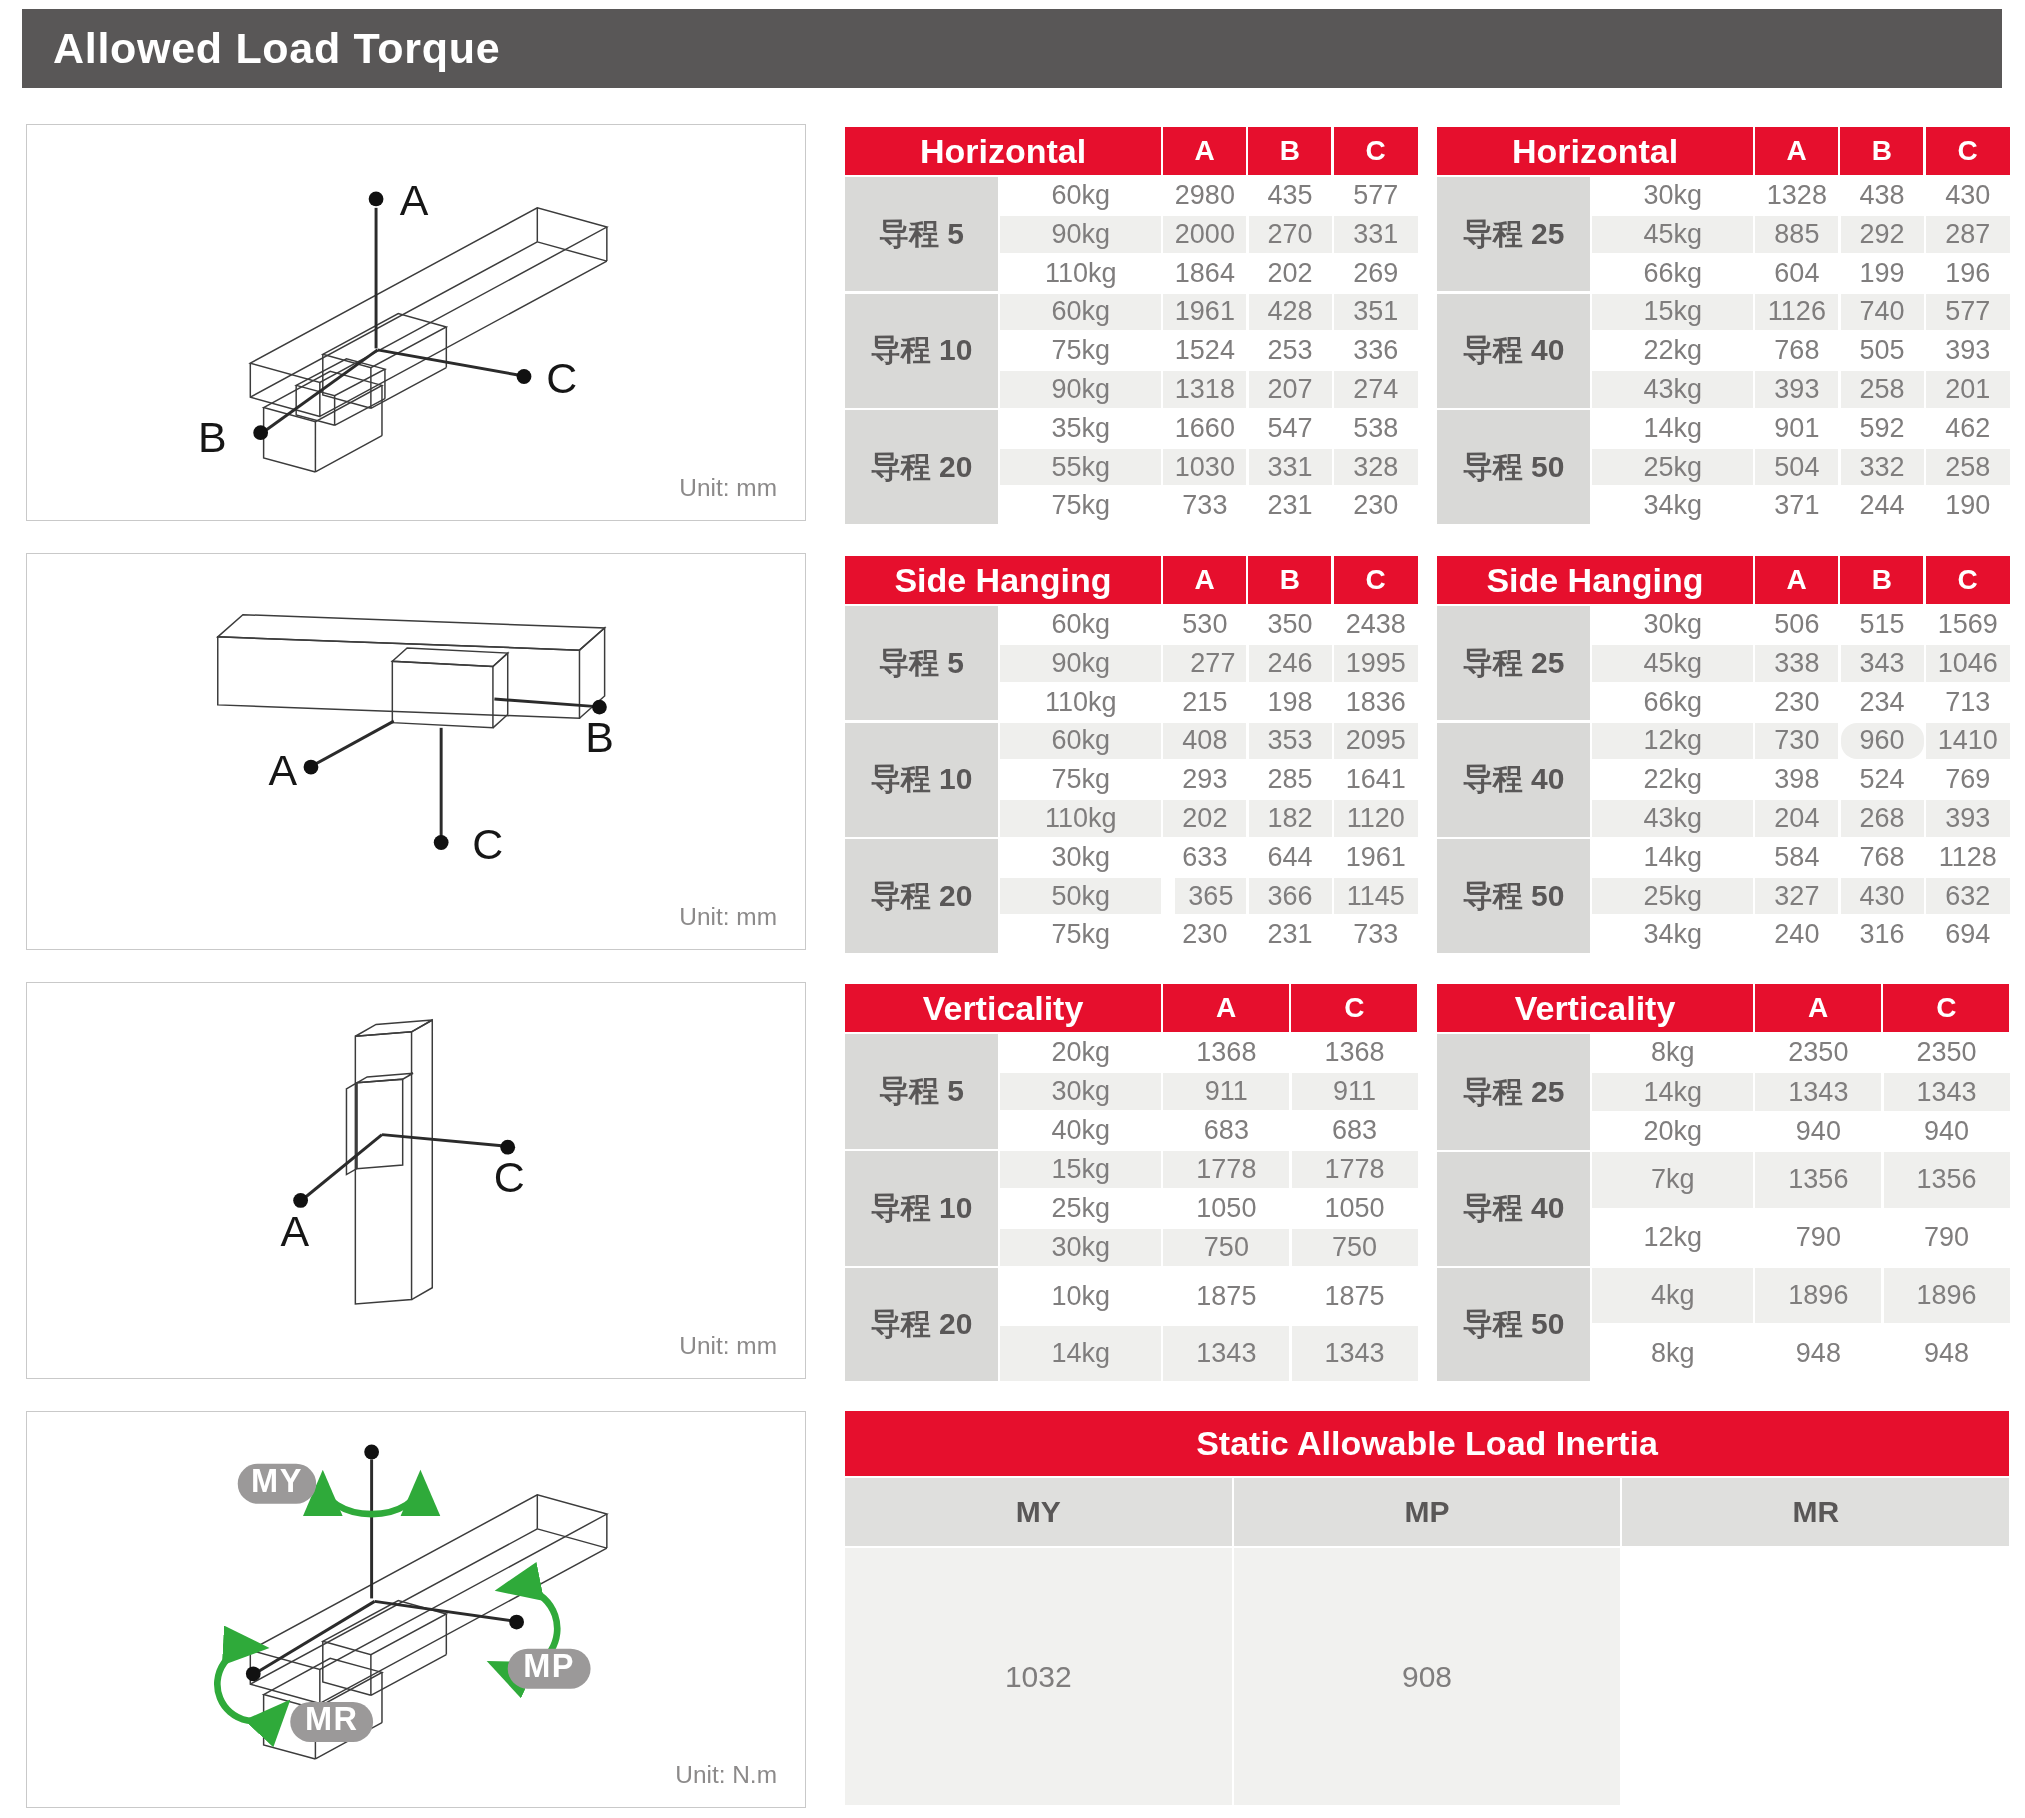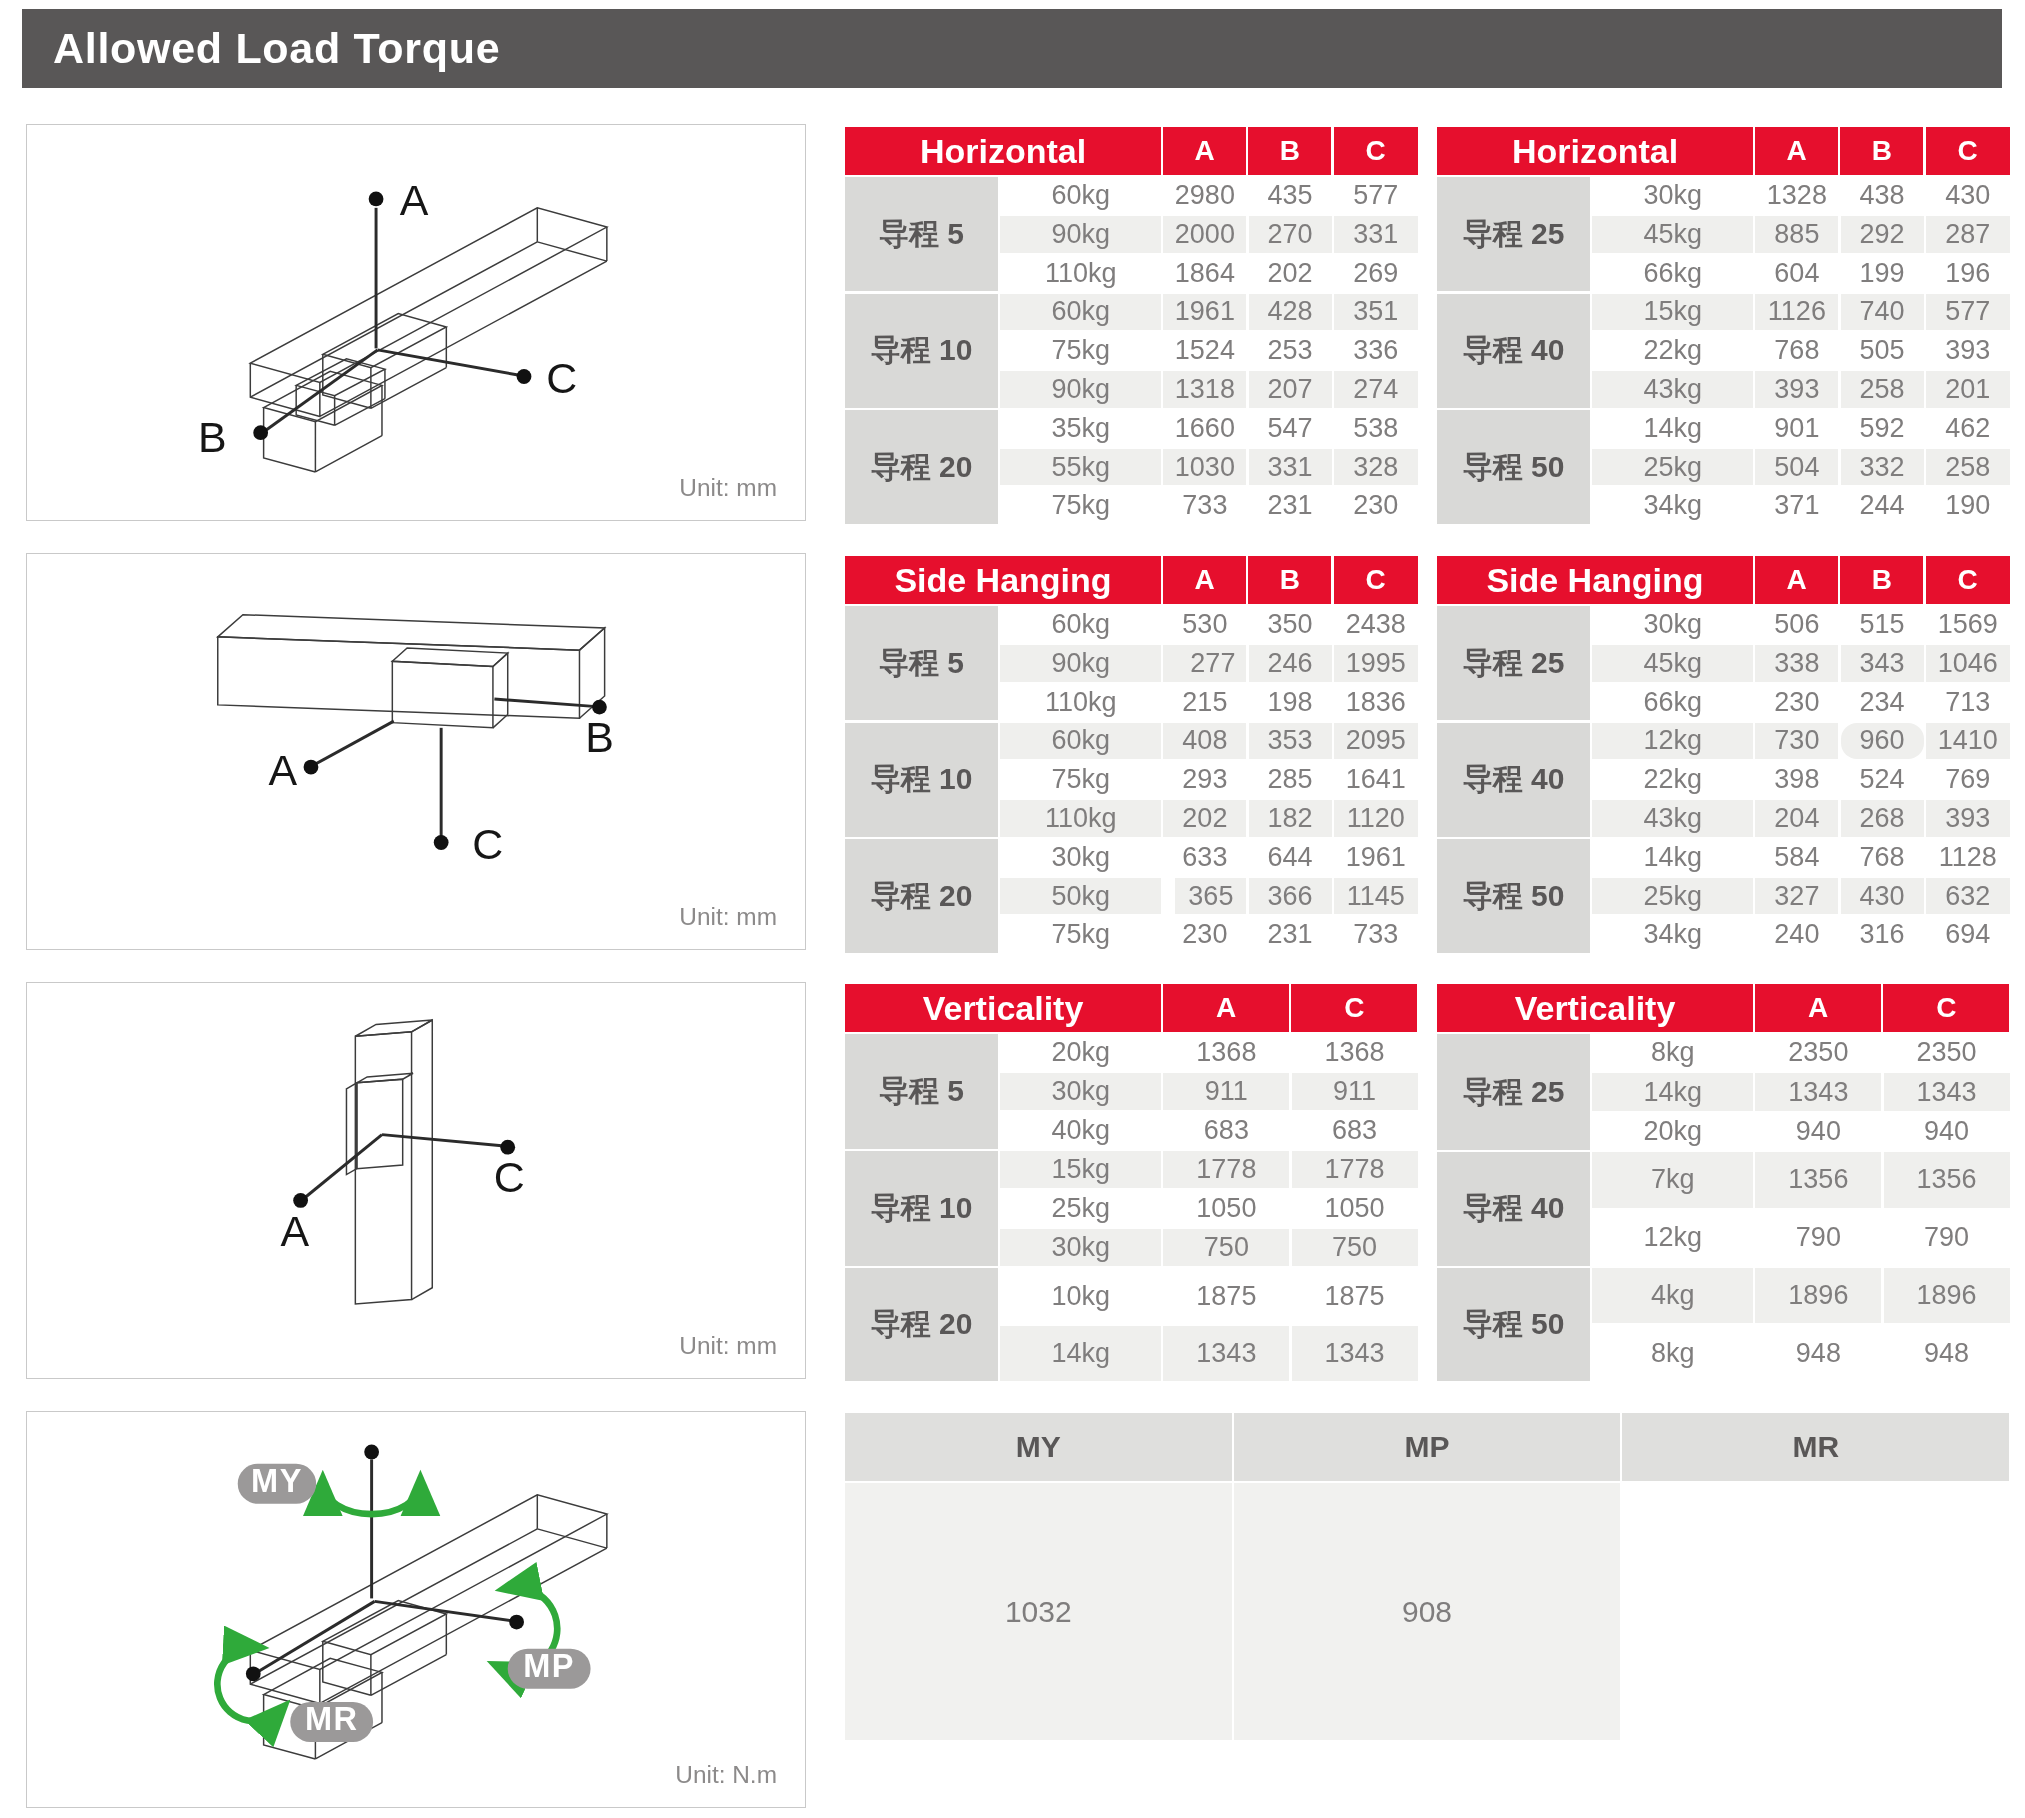--- a/index.html
+++ b/index.html
@@ -467,20 +467,21 @@
       <div class="lt-cell alt" style="grid-area: 6 / 2;">4kg</div>
       <div class="lt-cell alt" style="grid-area: 6 / 3;">1896</div>
       <div class="lt-cell alt" style="grid-area: 6 / 4;">1896</div>
       <div class="lt-cell" style="grid-area: 7 / 2;">8kg</div>
       <div class="lt-cell" style="grid-area: 7 / 3;">948</div>
       <div class="lt-cell" style="grid-area: 7 / 4;">948</div>
     </div>
   </div>
 
 <div class="inertia">
+  <div class="in-title">Static Allowable Load Inertia</div>
   <div class="in-cols">
     <div class="in-col-h">MY</div>
     <div class="in-col-h">MP</div>
     <div class="in-col-h">MR</div>
   </div>
   <div class="in-vals">
     <div class="in-val">1032</div>
     <div class="in-val">908</div>
   </div>
 </div>

